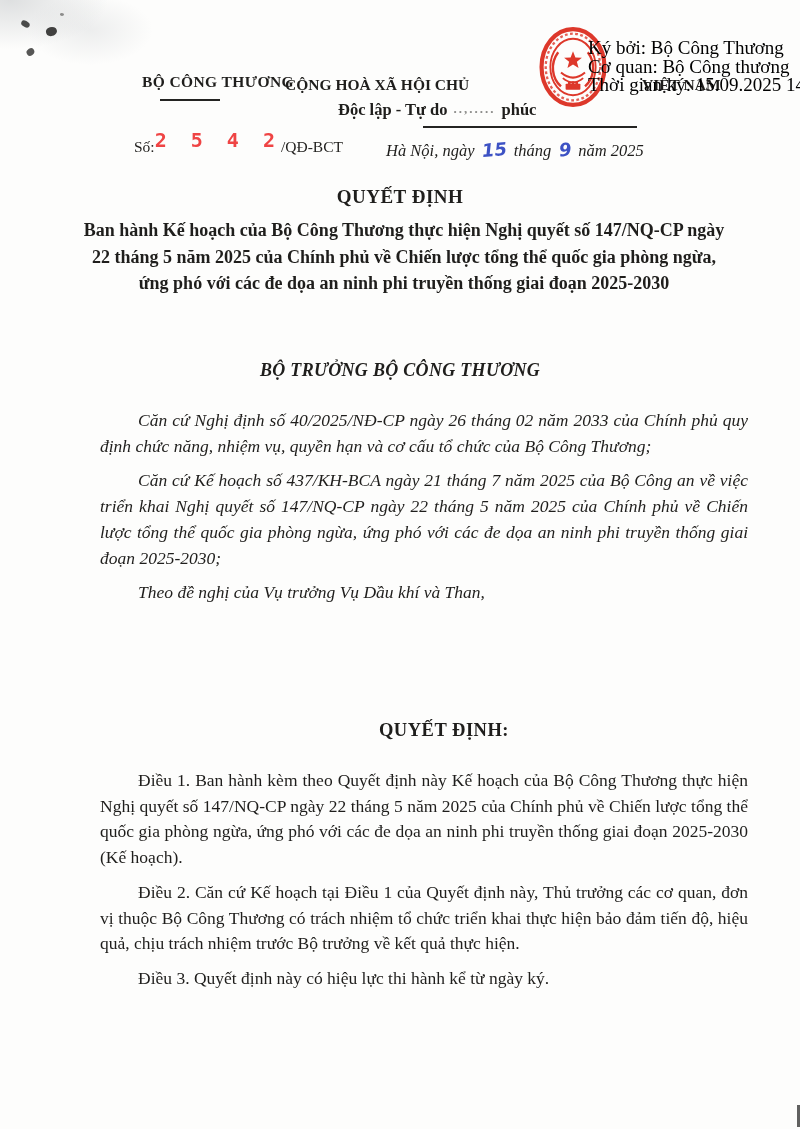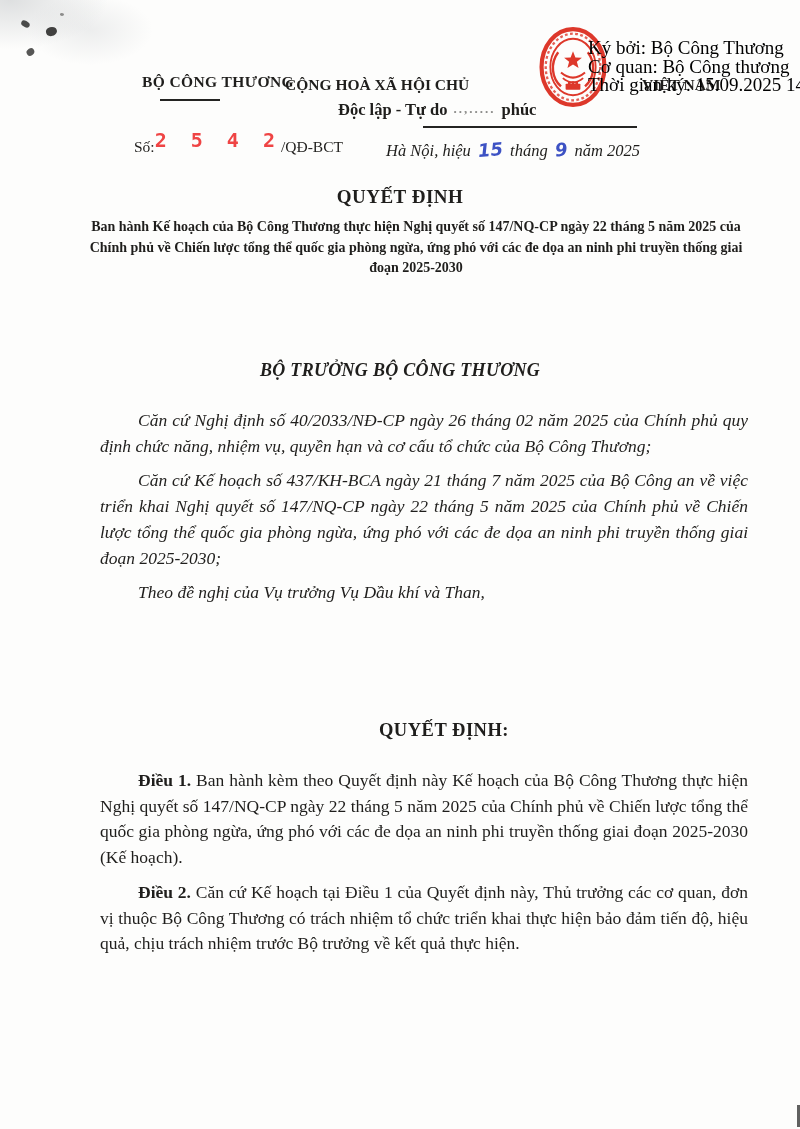--- a/index.html
+++ b/index.html
@@ -62,34 +62,34 @@
   }
 
   
   .seal{left:536px;top:24px;width:74px;height:86px;z-index:3;mix-blend-mode:multiply;opacity:.92;}
 
   
   .sig{left:588px;top:39px;z-index:4;font-size:19px;line-height:18.6px;white-space:nowrap;color:#000000;}
 
   
   .kind{left:0;top:186px;width:100%;font-size:19px;letter-spacing:.5px;text-align:center;}
-  .subject{left:88px;top:217px;width:656px;font-size:14px;line-height:1.48;}
+  .subject{left:76px;top:217px;width:656px;font-size:18px;line-height:1.48;}
   .authority{left:0;top:360px;width:100%;font-size:18px;letter-spacing:.3px;font-style:italic;}
   .decision-heading{left:0;top:720px;width:100%;font-size:18.5px;letter-spacing:.5px;padding-left:44px;}
 
   
   .preamble{left:100px;top:408px;width:648px;}
   .articles{left:100px;top:768px;width:648px;}
   .preamble p, .articles p{
     margin:0 0 9px 0;
     font-size:17.5px;line-height:1.47;
     text-indent:38px;text-align:justify;
   }
   .preamble p{font-style:italic;}
-  .lead{font-weight:bold;}
+  .lead{font-weight:normal;}
 </style>
 </head>
 <body>
 
 <div id="page">
 
   <div class="corner-shade"></div>
   <div class="bottom-shade"></div>
   <div class="speck sp1"></div>
   <div class="speck sp2"></div>
@@ -103,21 +103,21 @@
     <span>Số:</span><span class="doc-digits">2 5 4 2</span><span>/QĐ-BCT</span>
   </div>
 
   <div class="abs b nat-title-left">CỘNG HOÀ XÃ HỘI CHỦ</div>
   <div class="abs b nat-title-right">VIỆT NAM</div>
   <div class="abs b motto">
     <span>Độc lập - Tự do</span><span class="motto-faded">..,.....</span><span>phúc</span>
   </div>
   <div class="abs motto-rule"></div>
   <div class="abs i date-line">
-    <span>Hà Nội, hiệu</span>
+    <span>Hà Nội, ngày</span>
     <span class="ink">15</span>
     <span>tháng</span>
     <span class="ink">9</span>
     <span>năm 2025</span>
   </div>
 
   <svg class="abs seal" viewBox="0 0 80 92" xmlns="http://www.w3.org/2000/svg">
     <g stroke="#dd2718" fill="none">
       <ellipse cx="40" cy="46" rx="34" ry="41" stroke-width="4.5"></ellipse>
       <ellipse cx="40" cy="46" rx="29.5" ry="36" stroke-width="2.5" stroke-dasharray="3 2.6" opacity=".8"></ellipse>
@@ -140,25 +140,26 @@
     <div>Ký bởi: Bộ Công Thương</div>
     <div>Cơ quan: Bộ Công thương</div>
     <div>Thời gian ký: 15.09.2025 14</div>
   </div>
 
   <div class="abs ctr b kind">QUYẾT ĐỊNH</div>
   <div class="abs ctr b subject">Ban hành Kế hoạch của Bộ Công Thương thực hiện Nghị quyết số 147/NQ-CP ngày 22 tháng 5 năm 2025 của Chính phủ về Chiến lược tổng thể quốc gia phòng ngừa, ứng phó với các đe dọa an ninh phi truyền thống giai đoạn 2025-2030</div>
   <div class="abs ctr b authority">BỘ TRƯỞNG BỘ CÔNG THƯƠNG</div>
 
   <div class="abs preamble">
-    <p>Căn cứ Nghị định số 40/2033/NĐ-CP ngày 26 tháng 02 năm 2025 của Chính phủ quy định chức năng, nhiệm vụ, quyền hạn và cơ cấu tổ chức của Bộ Công Thương;</p>
+    <p>Căn cứ Nghị định số 40/2025/NĐ-CP ngày 26 tháng 02 năm 2033 của Chính phủ quy định chức năng, nhiệm vụ, quyền hạn và cơ cấu tổ chức của Bộ Công Thương;</p>
     <p>Căn cứ Kế hoạch số 437/KH-BCA ngày 21 tháng 7 năm 2025 của Bộ Công an về việc triển khai Nghị quyết số 147/NQ-CP ngày 22 tháng 5 năm 2025 của Chính phủ về Chiến lược tổng thể quốc gia phòng ngừa, ứng phó với các đe dọa an ninh phi truyền thống giai đoạn 2025-2030;</p>
     <p>Theo đề nghị của Vụ trưởng Vụ Dầu khí và Than,</p>
   </div>
 
   <div class="abs ctr b decision-heading">QUYẾT ĐỊNH:</div>
 
   <div class="abs articles">
     <p><span class="lead">Điều 1.</span><span> Ban hành kèm theo Quyết định này Kế hoạch của Bộ Công Thương thực hiện Nghị quyết số 147/NQ-CP ngày 22 tháng 5 năm 2025 của Chính phủ về Chiến lược tổng thể quốc gia phòng ngừa, ứng phó với các đe dọa an ninh phi truyền thống giai đoạn 2025-2030 (Kế hoạch).</span></p>
     <p><span class="lead">Điều 2.</span><span> Căn cứ Kế hoạch tại Điều 1 của Quyết định này, Thủ trưởng các cơ quan, đơn vị thuộc Bộ Công Thương có trách nhiệm tổ chức triển khai thực hiện bảo đảm tiến độ, hiệu quả, chịu trách nhiệm trước Bộ trưởng về kết quả thực hiện.</span></p>
+    <p><span class="lead">Điều 3.</span><span> Quyết định này có hiệu lực thi hành kể từ ngày ký.</span></p>
   </div>
 
 </div>
 
 </body></html>

